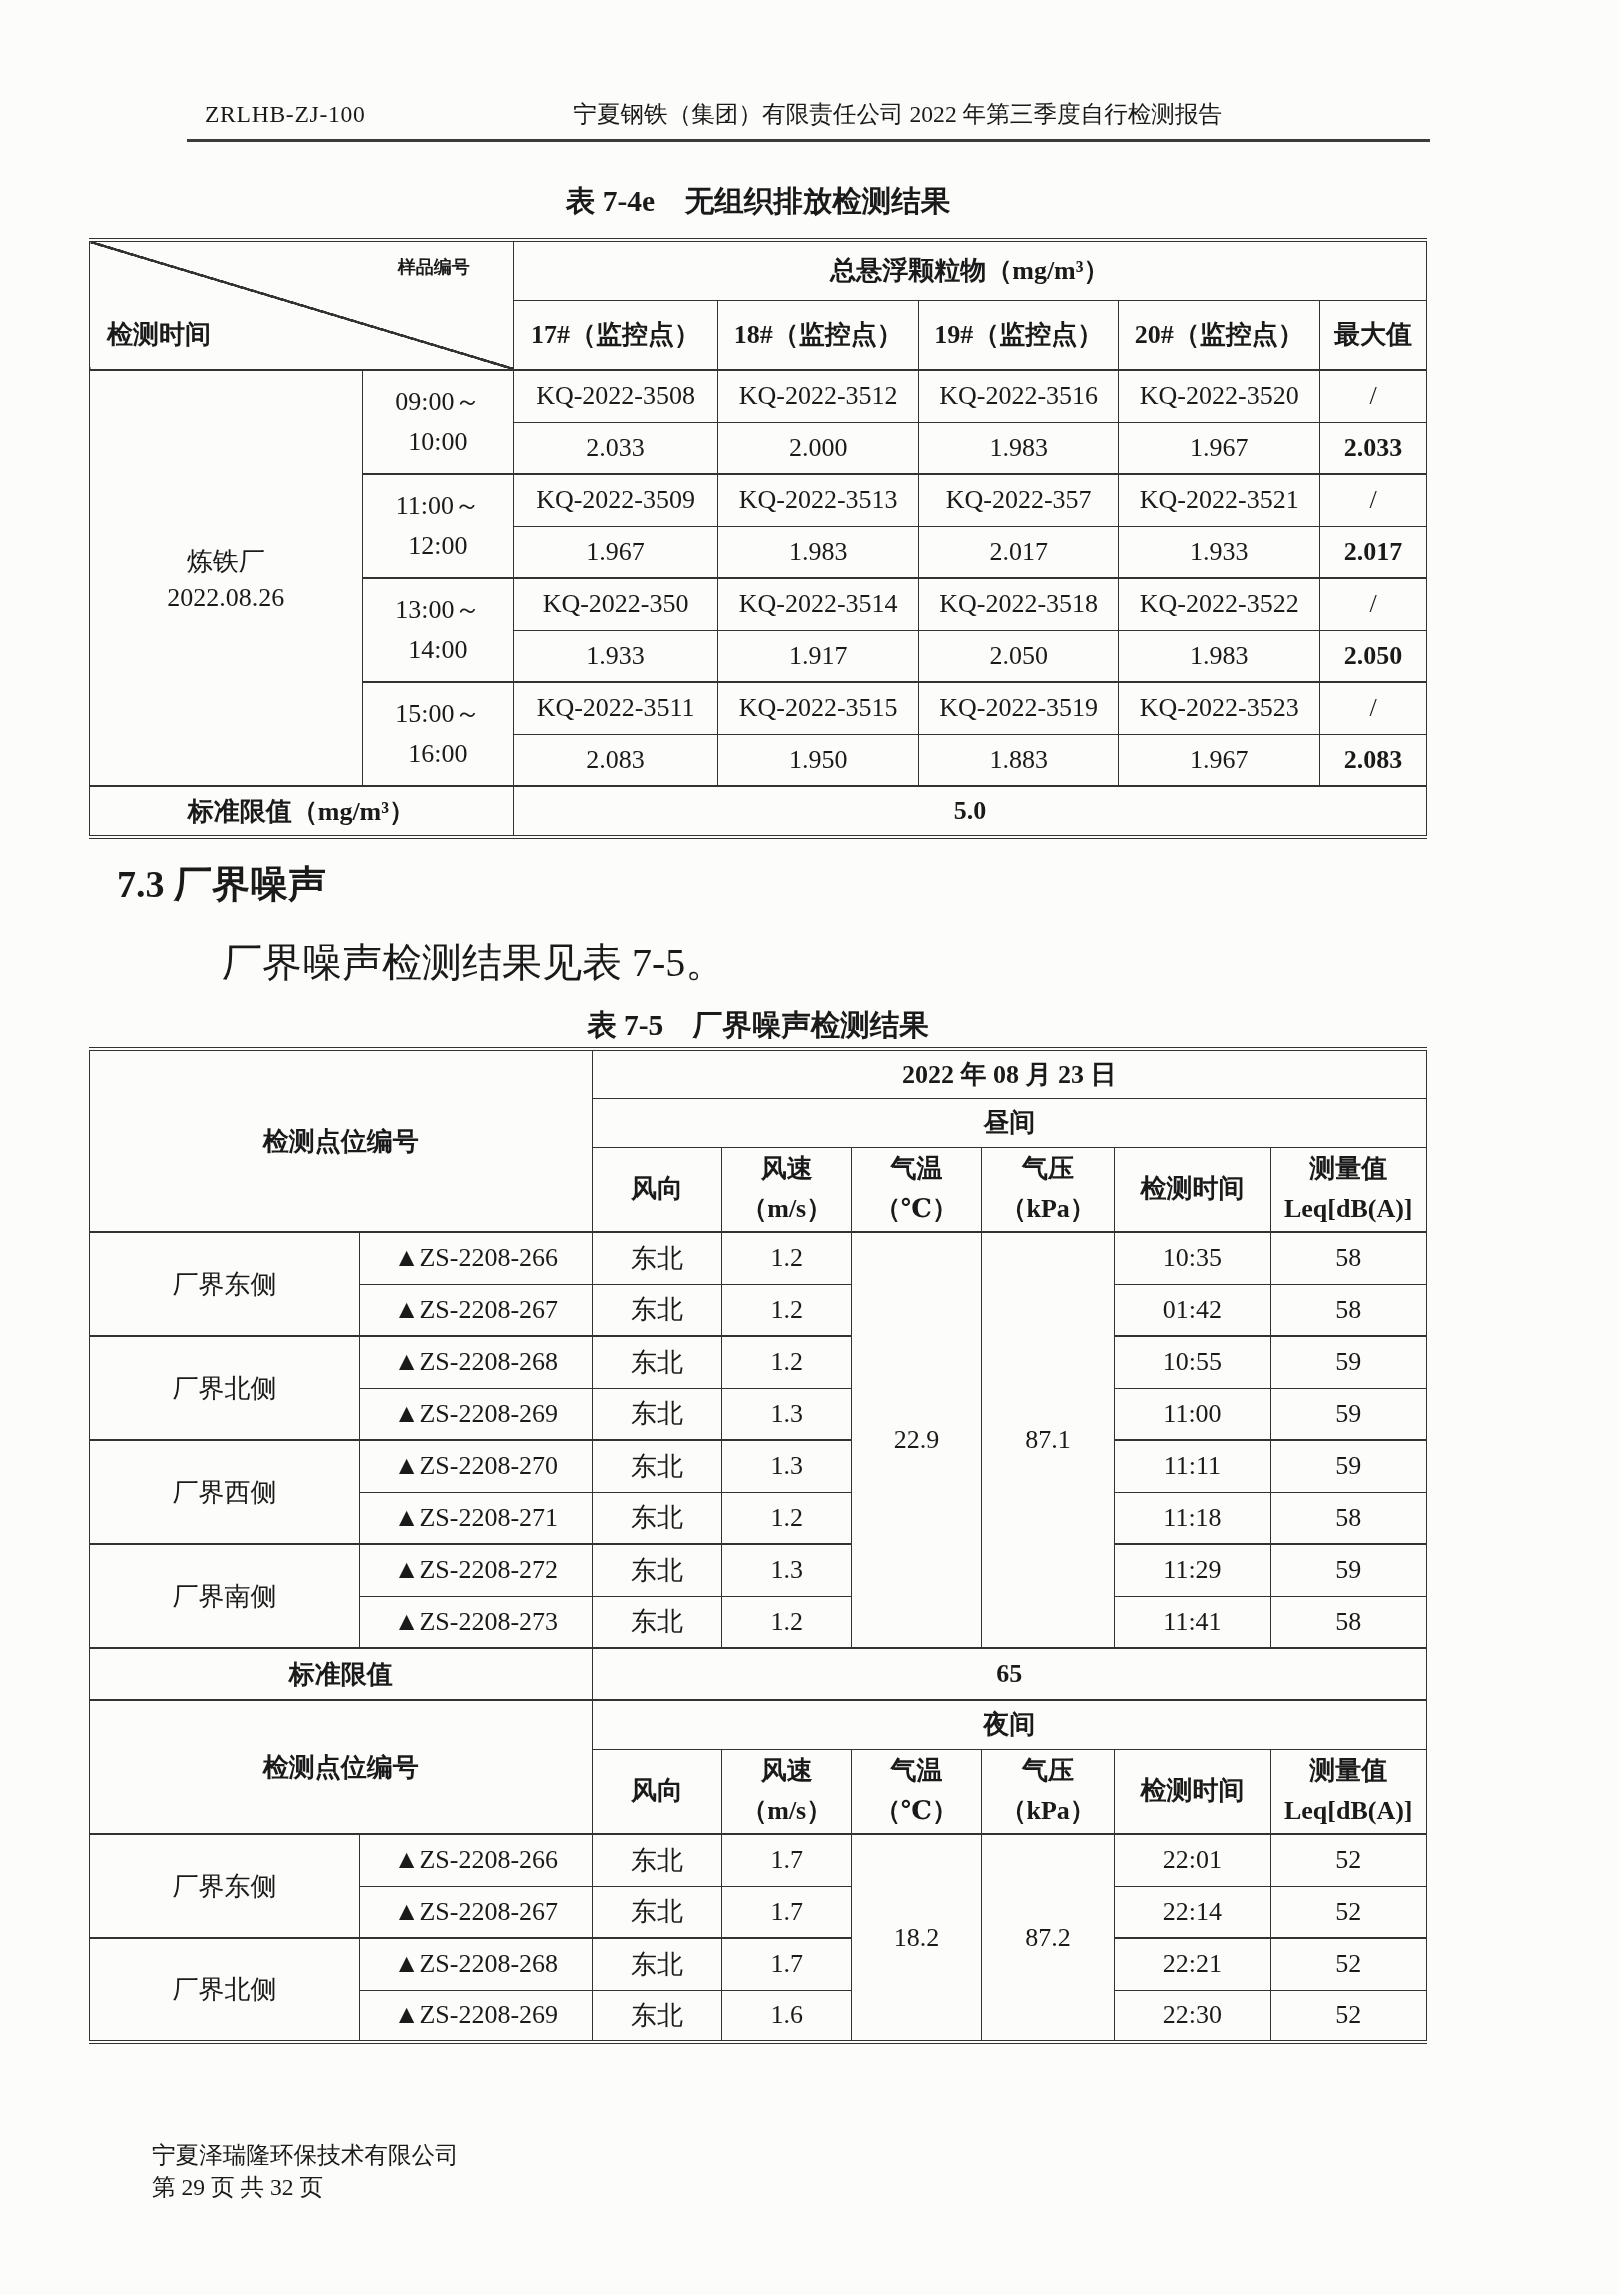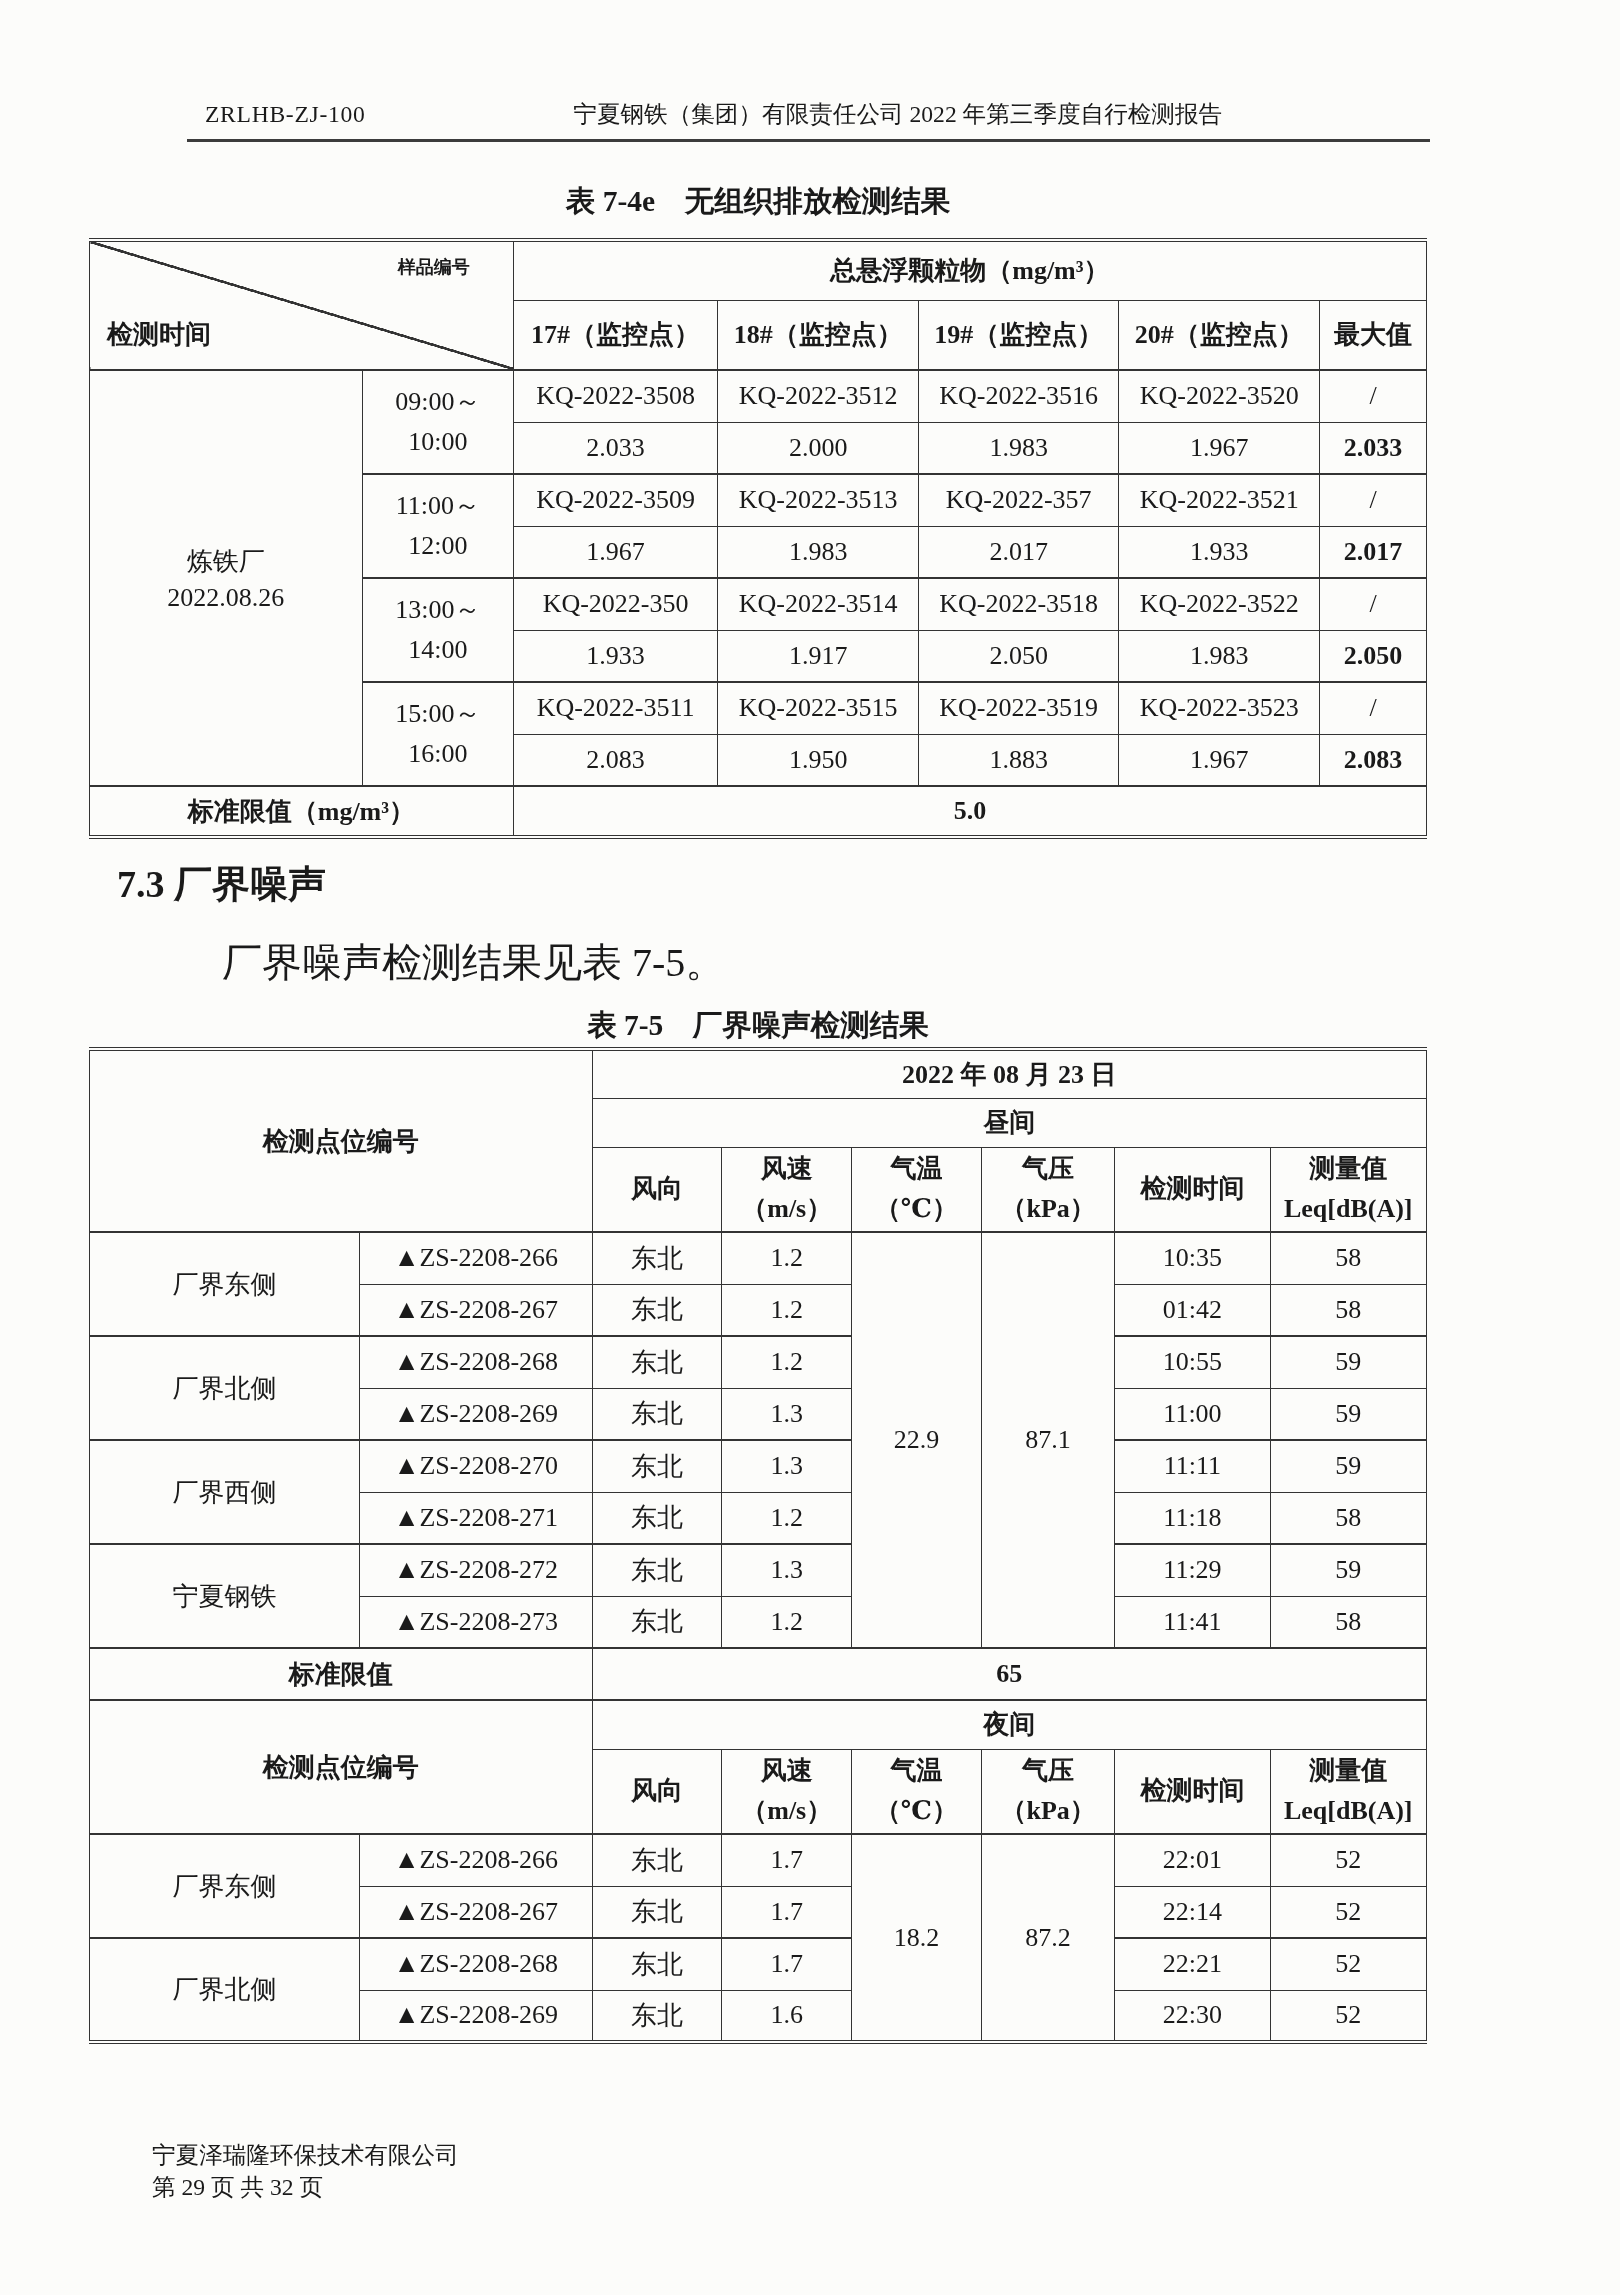--- a/index.html
+++ b/index.html
@@ -267,21 +267,21 @@
         <td>59</td>
       </tr>
       <tr>
         <td>▲ZS-2208-271</td>
         <td>东北</td>
         <td>1.2</td>
         <td>11:18</td>
         <td>58</td>
       </tr>
       <tr class="tt">
-        <td rowspan="2">宁夏钢铁</td>
+        <td rowspan="2">厂界南侧</td>
         <td>▲ZS-2208-272</td>
         <td>东北</td>
         <td>1.3</td>
         <td>11:29</td>
         <td>59</td>
       </tr>
       <tr>
         <td>▲ZS-2208-273</td>
         <td>东北</td>
         <td>1.2</td>

